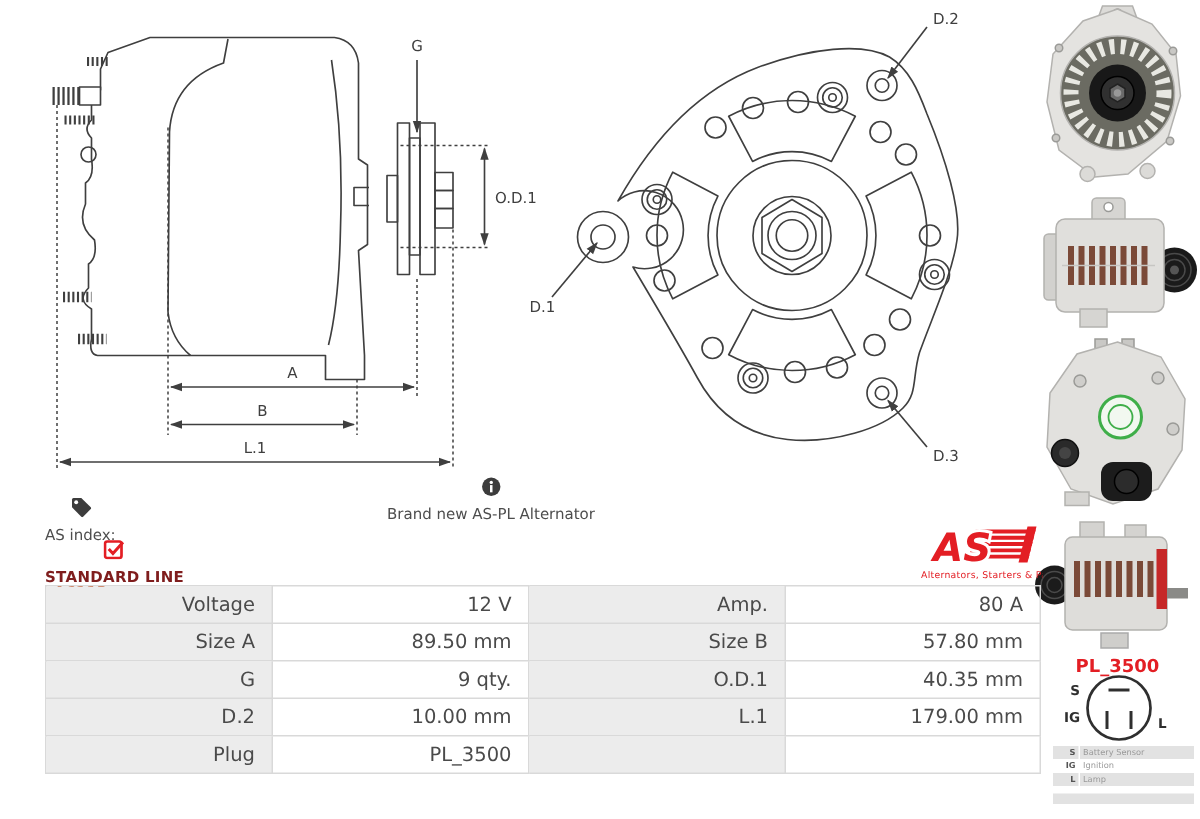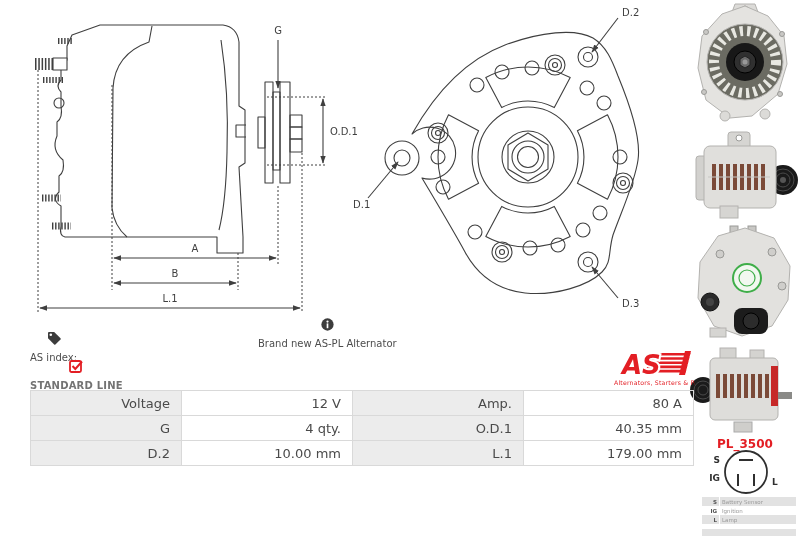--- a/index.html
+++ b/index.html
@@ -4,21 +4,21 @@
 <style>
   html,body{margin:0;padding:0;background:#fff;}
   #page{position:relative;width:800px;height:546px;background:#fff;overflow:hidden;
         font-family:"DejaVu Sans","Liberation Sans",sans-serif;color:#4a4a4a;}
   svg text{font-family:"DejaVu Sans","Liberation Sans",sans-serif;}
   .draw-label{font-size:10px;fill:#3f3f3f;}
   .abs{position:absolute;}
   
   .info-item{position:absolute;display:flex;align-items:center;gap:7px;font-size:10px;color:#4d4d4d;white-space:nowrap;flex-direction:column;}
   .info-item b{color:#c2410c;margin-top:20px;}
-  .red-line{color:#737373;font-weight:bold;letter-spacing:.2px;}
+  .red-line{color:#7f1d1d;font-weight:bold;letter-spacing:.2px;}
   
   #spec{position:absolute;left:30px;top:390px;width:663px;border-collapse:collapse;table-layout:fixed;}
   #spec td{border:1px solid #d9d9d9;height:24px;font-size:13px;color:#4a4a4a;
            text-align:right;padding:0 11px 0 0;overflow:hidden;white-space:nowrap;}
   #spec td.lab{background:#ececec;}
   
   .plug-name{position:absolute;left:690px;top:437px;width:110px;text-align:center;
              color:#e31e24;font-weight:bold;font-size:12px;}
   #plug-legend{position:absolute;left:702px;top:497px;width:94px;border-collapse:collapse;}
   #plug-legend td{font-size:5.5px;height:9px;padding:0 2px;white-space:nowrap;overflow:hidden;}
@@ -297,30 +297,42 @@
         <col style="width:170px">
       </colgroup>
     <tbody>
       <tr>
         <td class="lab">Voltage</td>
         <td>12 V</td>
         <td class="lab">Amp.</td>
         <td>80 A</td>
       </tr>
       <tr>
+        <td class="lab">Size A</td>
+        <td>89.50 mm</td>
+        <td class="lab">Size B</td>
+        <td>57.80 mm</td>
+      </tr>
+      <tr>
         <td class="lab">G</td>
-        <td>4 qty.</td>
+        <td>9 qty.</td>
         <td class="lab">O.D.1</td>
         <td>40.35 mm</td>
       </tr>
       <tr>
         <td class="lab">D.2</td>
         <td>10.00 mm</td>
         <td class="lab">L.1</td>
         <td>179.00 mm</td>
+      </tr>
+      <tr>
+        <td class="lab">Plug</td>
+        <td>PL_3500</td>
+        <td class="lab"></td>
+        <td></td>
       </tr>
     </tbody>
   </table>
 
   <div class="plug-name">PL_3500</div>
 
   <svg class="abs" style="left:704px;top:448px" width="84" height="50" viewBox="0 0 84 50">
     <circle cx="42" cy="24" r="21" fill="none" stroke="#2f2f2f" stroke-width="1.8"></circle>
     <line x1="35" y1="12" x2="49" y2="12" stroke="#2f2f2f" stroke-width="2"></line>
     <line x1="34" y1="26" x2="34" y2="38" stroke="#2f2f2f" stroke-width="2"></line>

